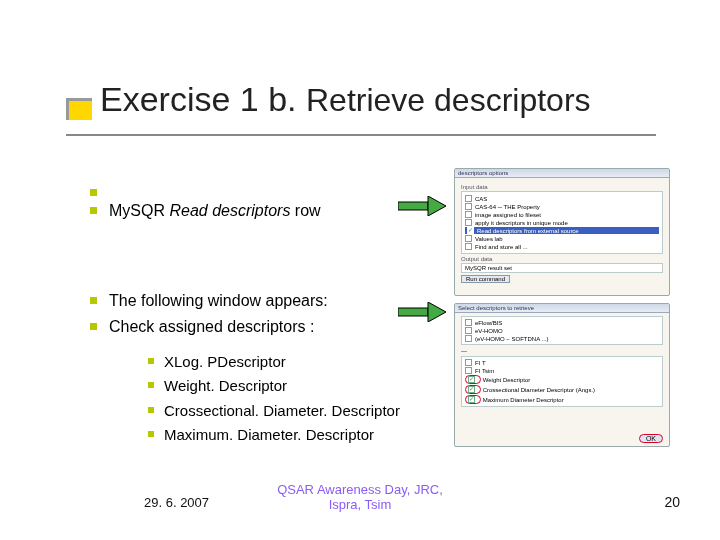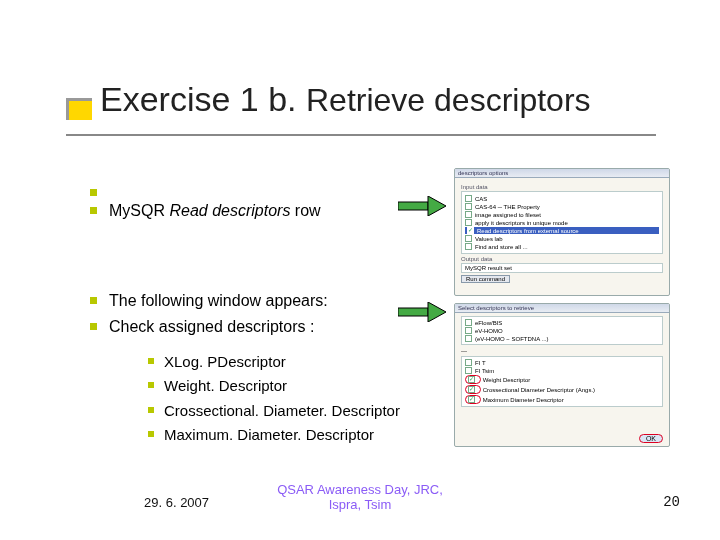--- a/index.html
+++ b/index.html
@@ -27,21 +27,21 @@
   .chk { width:7px; height:7px; border:1px solid #7a8; background:#fff; margin-right:3px; flex-shrink:0; }
   .chk.on::after { content:"✓"; font-size:6px; color:#2a5; position:relative; top:-2px; left:0; }
   .hlrow { background:#3a5fc0; color:#fff; padding:0 2px; }
   .panel-label { font-size:6px; color:#556; margin:2px 0 1px; }
   .btn { display:inline-block; border:1px solid #89a; background:#e4e8ef; padding:0 4px; font-size:6px; margin-top:2px; }
   .circled { border:1.5px solid #d02; border-radius:7px; padding:0 2px; }
   .ok-btn { position:absolute; bottom:3px; right:6px; border:1px solid #357; background:#dbe6f5; padding:0 6px; font-size:7px; }
   .ok-circ { border:1.5px solid #d02; border-radius:8px; }
   .footer-date { position: absolute; left: 108px; bottom: 30px; font-size: 13px; color:#111;margin-left:36px; }
   .footer-center { position: absolute; left: 0; width: 720px; bottom: 28px; text-align: center; font-size: 13px; color:#8b5cf6; }
-  .footer-num { position: absolute; right: 40px; bottom: 30px; font-size: 14px; color:#111;font-family:Liberation Mono, monospace; }
+  .footer-num { position: absolute; right: 40px; bottom: 30px; font-size: 14px; color:#111; }
 </style>
 </head>
 <body>
 
 <div class="slide">
 
   <div class="accent-sq"></div>
   <div class="title-text">
     <span>Exercise 1 b.</span>
     <span class="title-sub">Retrieve descriptors</span>

